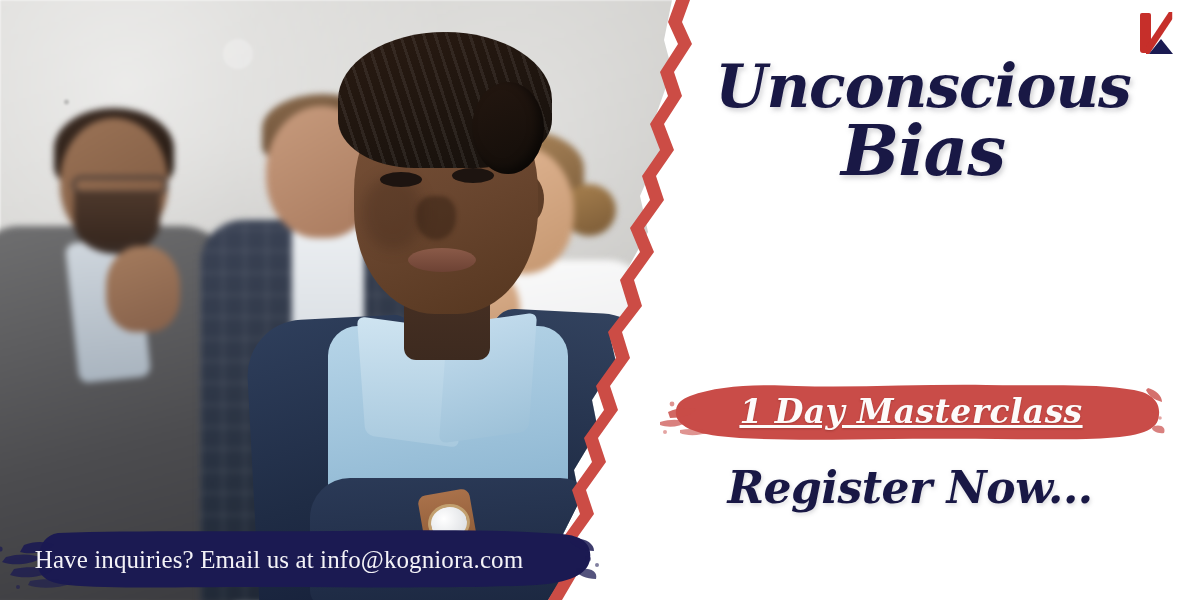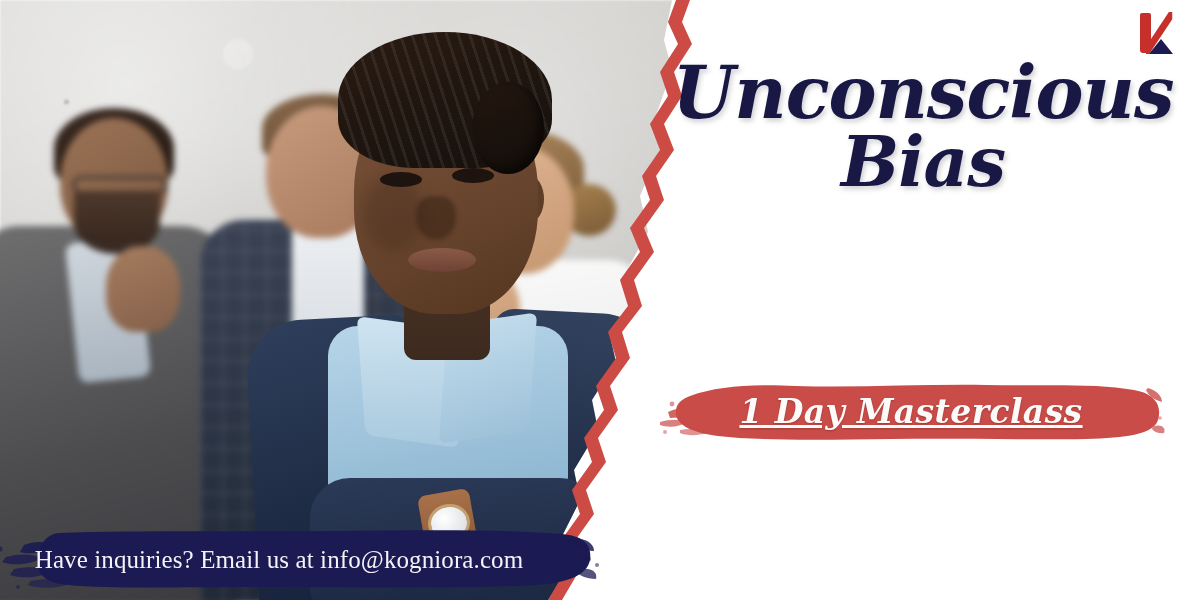--- a/index.html
+++ b/index.html
@@ -182,21 +182,21 @@
     margin-left:-2px;
   }
 
   .headline {
     position:absolute; left:58px; top:58px; width:530px;
     text-align:center;
     font-family:"DejaVu Serif", serif; font-weight:700; font-style:italic;
     color:#191845; line-height:.96; letter-spacing:-1px;
     text-shadow:2px 3px 5px rgba(120,120,130,.35);
   }
-  .headline .l1 { display:block; font-size:72px; }
+  .headline .l1 { display:block; font-size:60px; }
   .headline .l2 { display:block; font-size:69px; margin-top:2px; }
 
   .subhead {
     position:absolute; left:20px; top:262px; width:578px;
     text-align:center;
     font-family:"DejaVu Serif", serif; font-weight:700; font-style:italic;
     color:#191845; font-size:40px; line-height:1.12; letter-spacing:-.5px;
     text-shadow:1px 2px 4px rgba(130,130,140,.30);
   }
 
@@ -326,20 +326,21 @@
         <path d="M492,10 C500,12 506,18 506,24 C498,22 492,17 490,12 Z" fill="#c94c48" opacity=".8"></path>
         <path d="M498,48 C506,46 510,50 508,55 C502,56 496,53 496,50 Z" fill="#c94c48" opacity=".7"></path>
         <circle cx="16" cy="26" r="2.4" fill="#c94c48" opacity=".6"></circle>
         <circle cx="9" cy="54" r="2" fill="#c94c48" opacity=".5"></circle>
         <circle cx="497" cy="32" r="2.2" fill="#c94c48" opacity=".6"></circle>
         <circle cx="504" cy="40" r="1.8" fill="#c94c48" opacity=".5"></circle>
       </svg>
       <span class="badge-text">1 Day Masterclass</span>
     </div>
 
+    <div class="cta">Register Now...</div>
   </div>
 
   <div class="footer">
     <svg class="footer-brush" viewBox="0 0 660 70" preserveAspectRatio="none">
       <path d="M118,8 C200,5 300,7 400,6 C480,5 560,4 622,9
                C644,11 652,20 650,34 C648,50 628,58 596,60
                C520,64 420,62 330,62 C240,62 170,64 128,60
                C104,58 96,48 98,34 C100,18 106,10 118,8 Z" fill="#1b1a52"></path>
       <path d="M84,20 C94,16 106,16 114,20 C104,28 90,30 80,27 Z" fill="#1b1a52" opacity=".9"></path>
       <path d="M66,32 C80,28 94,29 102,33 C90,40 72,41 62,37 Z" fill="#1b1a52" opacity=".8"></path>

